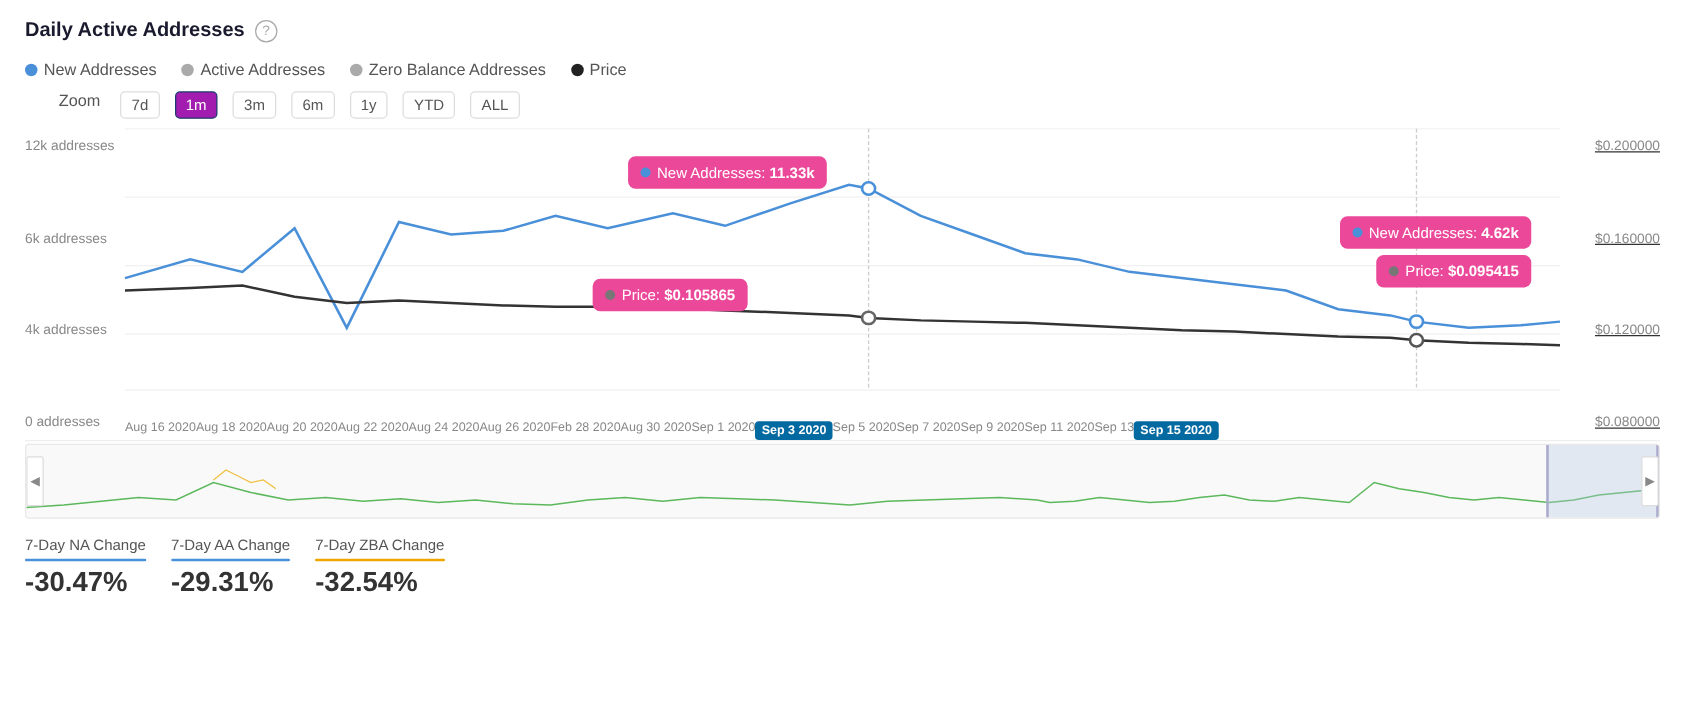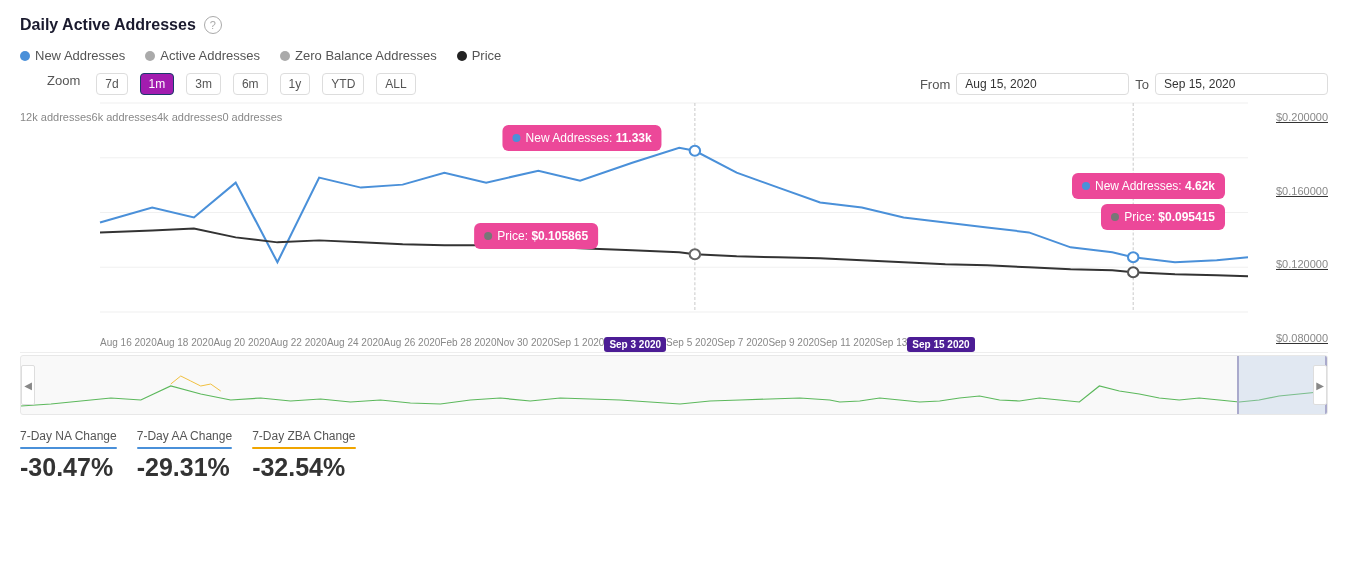--- a/index.html
+++ b/index.html
@@ -12,38 +12,38 @@
     .legend-item { display: flex; align-items: center; gap: 5px; font-size: 13px; color: #555; cursor: pointer; }
     .legend-dot { width: 10px; height: 10px; border-radius: 50%; }
     .controls-row { display: flex; align-items: center; justify-content: space-between; margin-bottom: 8px; }
     .zoom-group { display: flex; align-items: flex-start; gap: 12px; margin-left: 27px; }
     .zoom-label { font-size: 13px; color: #555; margin-right: 4px; }
     .zoom-btn { padding: 3px 8px; border: 1px solid #ddd; background: #fff; border-radius: 4px; cursor: pointer; font-size: 12px; color: #555; }
     .zoom-btn.active { background: #a21caf; color: #fff; border-color: #1a3a6b; }
     .date-range { display: flex; align-items: center; gap: 6px; font-size: 13px; color: #555; }
     .date-input { border: 1px solid #ddd; border-radius: 4px; padding: 3px 8px; font-size: 12px; color: #333; background: #fff; }
     .chart-area { position: relative; width: 100%; height: 250px; border-bottom: 1px solid #eee; margin-bottom: 2px; }
-    .y-axis-labels { position: absolute; left: 0; top: 0; height: 100%; display: flex; flex-direction: row; justify-content: space-between; padding: 8px 0; }
+    .y-axis-labels { position: absolute; left: 0; top: 0; height: 100%; display: flex; flex-direction: column; justify-content: space-between; padding: 8px 0; }
     .y-label { font-size: 11px; color: #888; }
     .y-axis-right { position: absolute; right: 0; top: 0; height: 100%; display: flex; flex-direction: column; justify-content: space-between; padding: 8px 0; text-align: right; text-decoration: underline; }
     .chart-inner { position: absolute; left: 80px; right: 80px; top: 0; bottom: 30px; }
     .x-axis-labels { position: absolute; bottom: 0; left: 80px; right: 80px; display: flex; justify-content: space-between; }
     .x-label { font-size: 10px; color: #888; }
-    .x-label.highlight { background: #4c1d95; color: #fff; padding: 2px 5px; border-radius: 3px; font-weight: 600; }
+    .x-label.highlight { background: #0369a1; color: #fff; padding: 2px 5px; border-radius: 3px; font-weight: 600; }
     svg.main-chart { width: 100%; height: 100%; overflow: visible; }
     .tooltip-box { position: absolute; background: #ec4899; color: #fff; border-radius: 6px; padding: 6px 10px; font-size: 12px; white-space: nowrap; pointer-events: none; }
     .tooltip-box .t-label { display: flex; align-items: center; gap: 5px; }
     .tooltip-dot { width: 8px; height: 8px; border-radius: 50%; background: #5ba4e8; display: inline-block; }
     .minimap-area { width: 100%; height: 60px; background: #f9f9f9; border: 1px solid #e8e8e8; border-radius: 3px; position: relative; overflow: hidden; margin-bottom: 14px; }
     .minimap-scroll { position: absolute; right: 0; top: 0; bottom: 0; width: 90px; background: rgba(180,200,230,0.35); border-left: 2px solid #aac; border-right: 2px solid #aac; }
     .stats-row { display: flex; gap: 20px; margin-top: 8px; }
     .stat-item { display: flex; flex-direction: column; gap: 4px; }
     .stat-label { font-size: 12px; color: #555; }
     .stat-underline { height: 2px; width: 100%; border-radius: 1px; }
-    .stat-value { font-size: 25px; font-weight: 600; color: #333; }
+    .stat-value { font-size: 22px; font-weight: 600; color: #333; }
     .gridline { stroke: #f0f0f0; stroke-width: 1; }
     .nav-arrow { position: absolute; top: 50%; transform: translateY(-50%); background: #fff; border: 1px solid #ddd; border-radius: 2px; width: 14px; height: 40px; display: flex; align-items: center; justify-content: center; font-size: 10px; color: #888; cursor: pointer; z-index: 2; }
     .nav-arrow.left { left: 0; }
     .nav-arrow.right { right: 0; }
   </style>
 </head>
 <body>
 
 <div class="container">
 
@@ -74,26 +74,20 @@
   <div class="controls-row">
     <div class="zoom-group">
       <span class="zoom-label">Zoom</span>
       <button class="zoom-btn">7d</button>
       <button class="zoom-btn active">1m</button>
       <button class="zoom-btn">3m</button>
       <button class="zoom-btn">6m</button>
       <button class="zoom-btn">1y</button>
       <button class="zoom-btn">YTD</button>
       <button class="zoom-btn">ALL</button>
-    </div>
-    <div class="date-range">
-      <span>From</span>
-      <input class="date-input" type="text" value="Aug 15, 2020" style="">
-      <span>To</span>
-      <input class="date-input" type="text" value="Sep 15, 2020" style="">
     </div>
   </div>
 
   <div class="chart-area">
 
     <div class="y-axis-labels">
       <span class="y-label">12k addresses</span>
       <span class="y-label">6k addresses</span>
       <span class="y-label">4k addresses</span>
       <span class="y-label">0 addresses</span>
@@ -225,21 +219,21 @@
     </div>
 
     <div class="x-axis-labels" style="bottom:0; font-size:10px; color:#888; display:flex; justify-content:flex-start; padding:0 0;">
       <span class="x-label">Aug 16 2020</span>
       <span class="x-label">Aug 18 2020</span>
       <span class="x-label">Aug 20 2020</span>
       <span class="x-label">Aug 22 2020</span>
       <span class="x-label">Aug 24 2020</span>
       <span class="x-label">Aug 26 2020</span>
       <span class="x-label">Feb 28 2020</span>
-      <span class="x-label">Nov 30 2020</span>
+      <span class="x-label">Aug 30 2020</span>
       <span class="x-label">Sep 1 2020</span>
       <span class="x-label highlight">Sep 3 2020</span>
       <span class="x-label">Sep 5 2020</span>
       <span class="x-label">Sep 7 2020</span>
       <span class="x-label">Sep 9 2020</span>
       <span class="x-label">Sep 11 2020</span>
       <span class="x-label">Sep 13</span>
       <span class="x-label highlight">Sep 15 2020</span>
     </div>
   </div>

